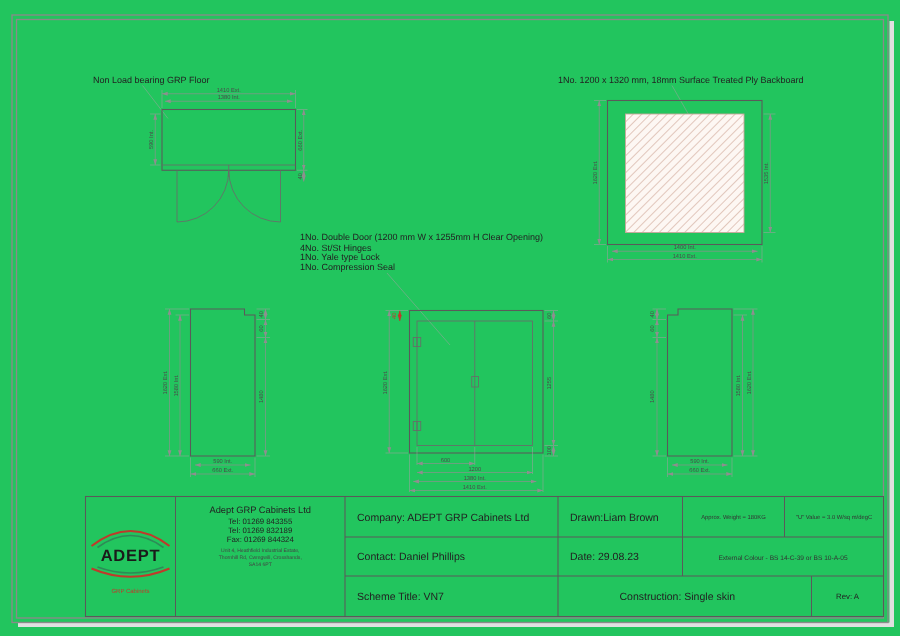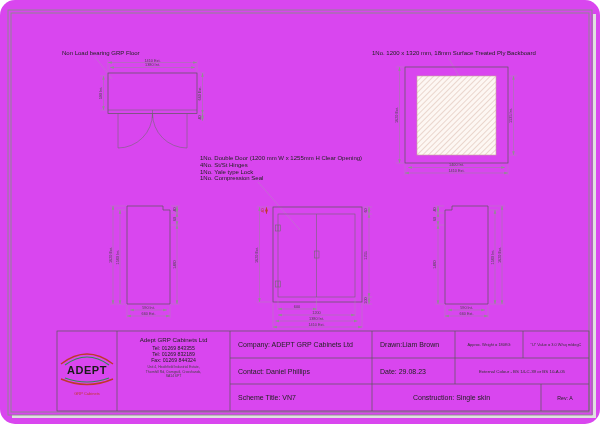--- a/index.html
+++ b/index.html
@@ -1,16 +1,16 @@
 <!DOCTYPE html>
 <html><head>
 <meta charset="utf-8">
 <style>
   html,body{margin:0;padding:0;background:#ffffff;}
-  .page{position:relative;width:600px;height:424px;background:#d946ef;overflow:hidden;border-radius:15px;}
+  .page{position:relative;width:600px;height:424px;background:#22c55e;overflow:hidden;}
   svg{display:block;font-family:"Liberation Sans","DejaVu Sans",sans-serif;}
   .ln{stroke:#5a5a5a;stroke-width:0.7;fill:none;}
   .ln2{stroke:#6a6a6a;stroke-width:0.55;fill:none;}
   .border{stroke:#8a8a8a;stroke-width:0.9;fill:none;}
   .dim{stroke:#8f8f8f;stroke-width:0.45;fill:none;marker-start:url(#arr);marker-end:url(#arr);}
   .dimr{stroke:#c0392b;stroke-width:0.5;fill:none;marker-start:url(#arrR);marker-end:url(#arrR);}
   .ext{stroke:#a2a2a2;stroke-width:0.35;fill:none;}
   .dt{font-size:3.8px;fill:#4a4a4a;text-anchor:middle;}
   .dtr{font-size:3.8px;fill:#c0392b;text-anchor:middle;}
   .lbl{font-size:6px;fill:#222;}

